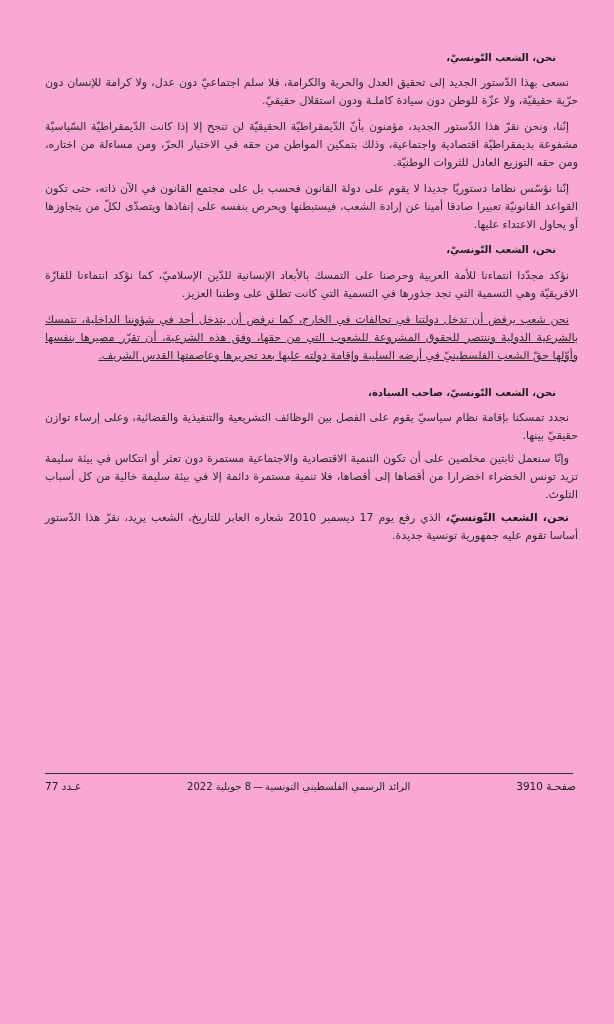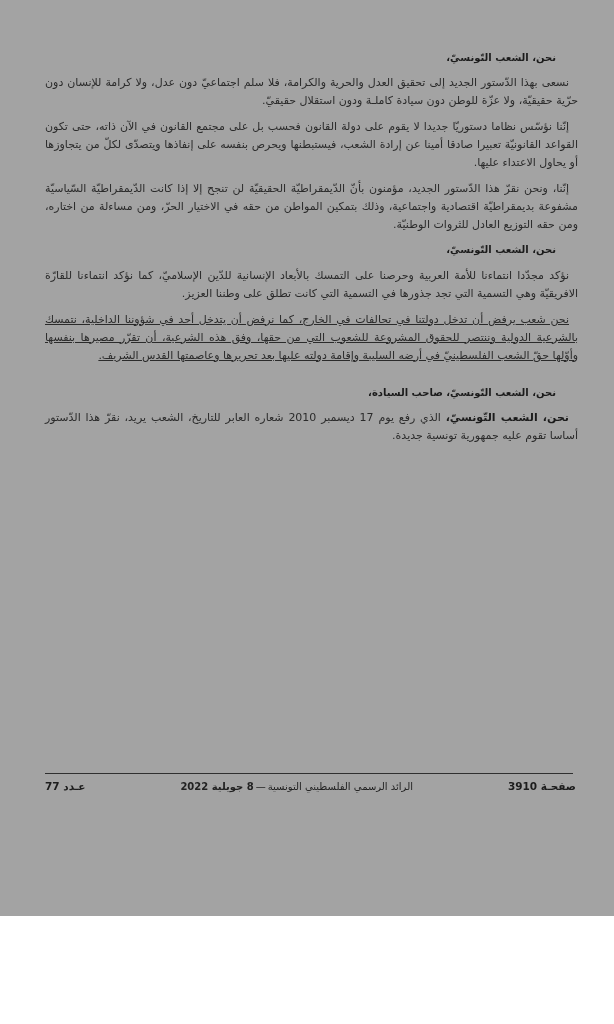--- a/index.html
+++ b/index.html
@@ -7,22 +7,22 @@
     padding: 0;
     width: 614px;
     height: 1024px;
     background: #ffffff;
     overflow: hidden;
     font-family: "DejaVu Sans", sans-serif;
   }
   .page {
     position: relative;
     width: 614px;
-    height: 916px;
-    background: #a3a3a3;
+    height: 1024px;
+    background: #f9a8d4;
     direction: rtl;
   }
   .content {
     position: absolute;
     top: 50px;
     right: 36px;
     left: 45px;
     color: #262626;
   }
   .doc-heading {
@@ -56,50 +56,52 @@
     position: absolute;
     top: 780px;
     right: 38px;
     left: 45px;
     display: flex;
     justify-content: space-between;
     align-items: baseline;
     font-size: 10.5px;
     color: #1d1d1d;
   }
-  .footer-page, .footer-issue { font-weight: bold; }
+  .footer-page, .footer-issue { font-weight: normal; }
   .footer-center { font-size: 10px; color: #222222; }
-  .footer-date { font-weight: bold; margin-top: 44px; }
+  .footer-date { font-weight: normal; margin-top: 44px; }
   .footer-dash { padding: 0 2px; }
 </style>
 </head>
 <body>
 
 <div class="page">
 
   <main class="content">
 
     <h2 class="doc-heading">نحن، الشعب التّونسيّ،</h2>
 
     <p class="doc-para">نسعى بهذا الدّستور الجديد إلى تحقيق العدل والحرية والكرامة، فلا سلم اجتماعيّ دون عدل، ولا كرامة للإنسان دون حرّية حقيقيّة، ولا عزّة للوطن دون سيادة كاملـة ودون استقلال حقيقيّ.</p>
 
+    <p class="doc-para">إنّنا، ونحن نقرّ هذا الدّستور الجديد، مؤمنون بأنّ الدّيمقراطيّة الحقيقيّة لن تنجح إلا إذا كانت الدّيمقراطيّة السّياسيّة مشفوعة بديمقراطيّة اقتصادية واجتماعية، وذلك بتمكين المواطن من حقه في الاختيار الحرّ، ومن مساءلة من اختاره، ومن حقه التوزيع العادل للثروات الوطنيّة.</p>
+
     <p class="doc-para">إنّنا نؤسّس نظاما دستوريّا جديدا لا يقوم على دولة القانون فحسب بل على مجتمع القانون في الآن ذاته، حتى تكون القواعد القانونيّة تعبيرا صادقا أمينا عن إرادة الشعب، فيستبطنها ويحرص بنفسه على إنفاذها ويتصدّى لكلّ من يتجاوزها أو يحاول الاعتداء عليها.</p>
-
-    <p class="doc-para">إنّنا، ونحن نقرّ هذا الدّستور الجديد، مؤمنون بأنّ الدّيمقراطيّة الحقيقيّة لن تنجح إلا إذا كانت الدّيمقراطيّة السّياسيّة مشفوعة بديمقراطيّة اقتصادية واجتماعية، وذلك بتمكين المواطن من حقه في الاختيار الحرّ، ومن مساءلة من اختاره، ومن حقه التوزيع العادل للثروات الوطنيّة.</p>
 
     <h2 class="doc-heading">نحن، الشعب التّونسيّ،</h2>
 
     <p class="doc-para">نؤكد مجدّدا انتماءنا للأمة العربية وحرصنا على التمسك بالأبعاد الإنسانية للدّين الإسلاميّ، كما نؤكد انتماءنا للقارّة الافريقيّة وهي التسمية التي تجد جذورها في التسمية التي كانت تطلق على وطننا العزيز.</p>
 
     <p class="doc-para gap-large">نحن شعب يرفض أن تدخل دولتنا في تحالفات في الخارج، كما نرفض أن يتدخل أحد في شؤوننا الداخلية، نتمسك بالشرعية الدولية وننتصر للحقوق المشروعة للشعوب التي من حقها، وفق هذه الشرعية، أن تقرّر مصيرها بنفسها وأوّلها حقّ الشعب الفلسطينيّ في أرضه السليبة وإقامة دولته عليها بعد تحريرها وعاصمتها القدس الشريف.</p>
 
     <h2 class="doc-heading">نحن، الشعب التّونسيّ، صاحب السيادة،</h2>
 
+    <p class="doc-para tight">نجدد تمسكنا بإقامة نظام سياسيّ يقوم على الفصل بين الوظائف التشريعية والتنفيذية والقضائية، وعلى إرساء توازن حقيقيّ بينها.</p>
 
 
+    <p class="doc-para tight">وإنّا سنعمل ثابتين مخلصين على أن تكون التنمية الاقتصادية والاجتماعية مستمرة دون تعثر أو انتكاس في بيئة سليمة تزيد تونس الخضراء اخضرارا من أقصاها إلى أقصاها، فلا تنمية مستمرة دائمة إلا في بيئة سليمة خالية من كل أسباب التلوث.</p>
 
     <p class="doc-para tight"><strong class="lead-bold">نحن، الشعب التّونسيّ،</strong><span> الذي رفع يوم 17 ديسمبر 2010 شعاره العابر للتاريخ، الشعب يريد، نقرّ هذا الدّستور أساسا تقوم عليه جمهورية تونسية جديدة.</span></p>
 
   </main>
 
   <div class="footer-rule"></div>
 
   <footer class="footer-row">
     <div class="footer-page">صفحـة 3910</div>
     <div class="footer-center">

